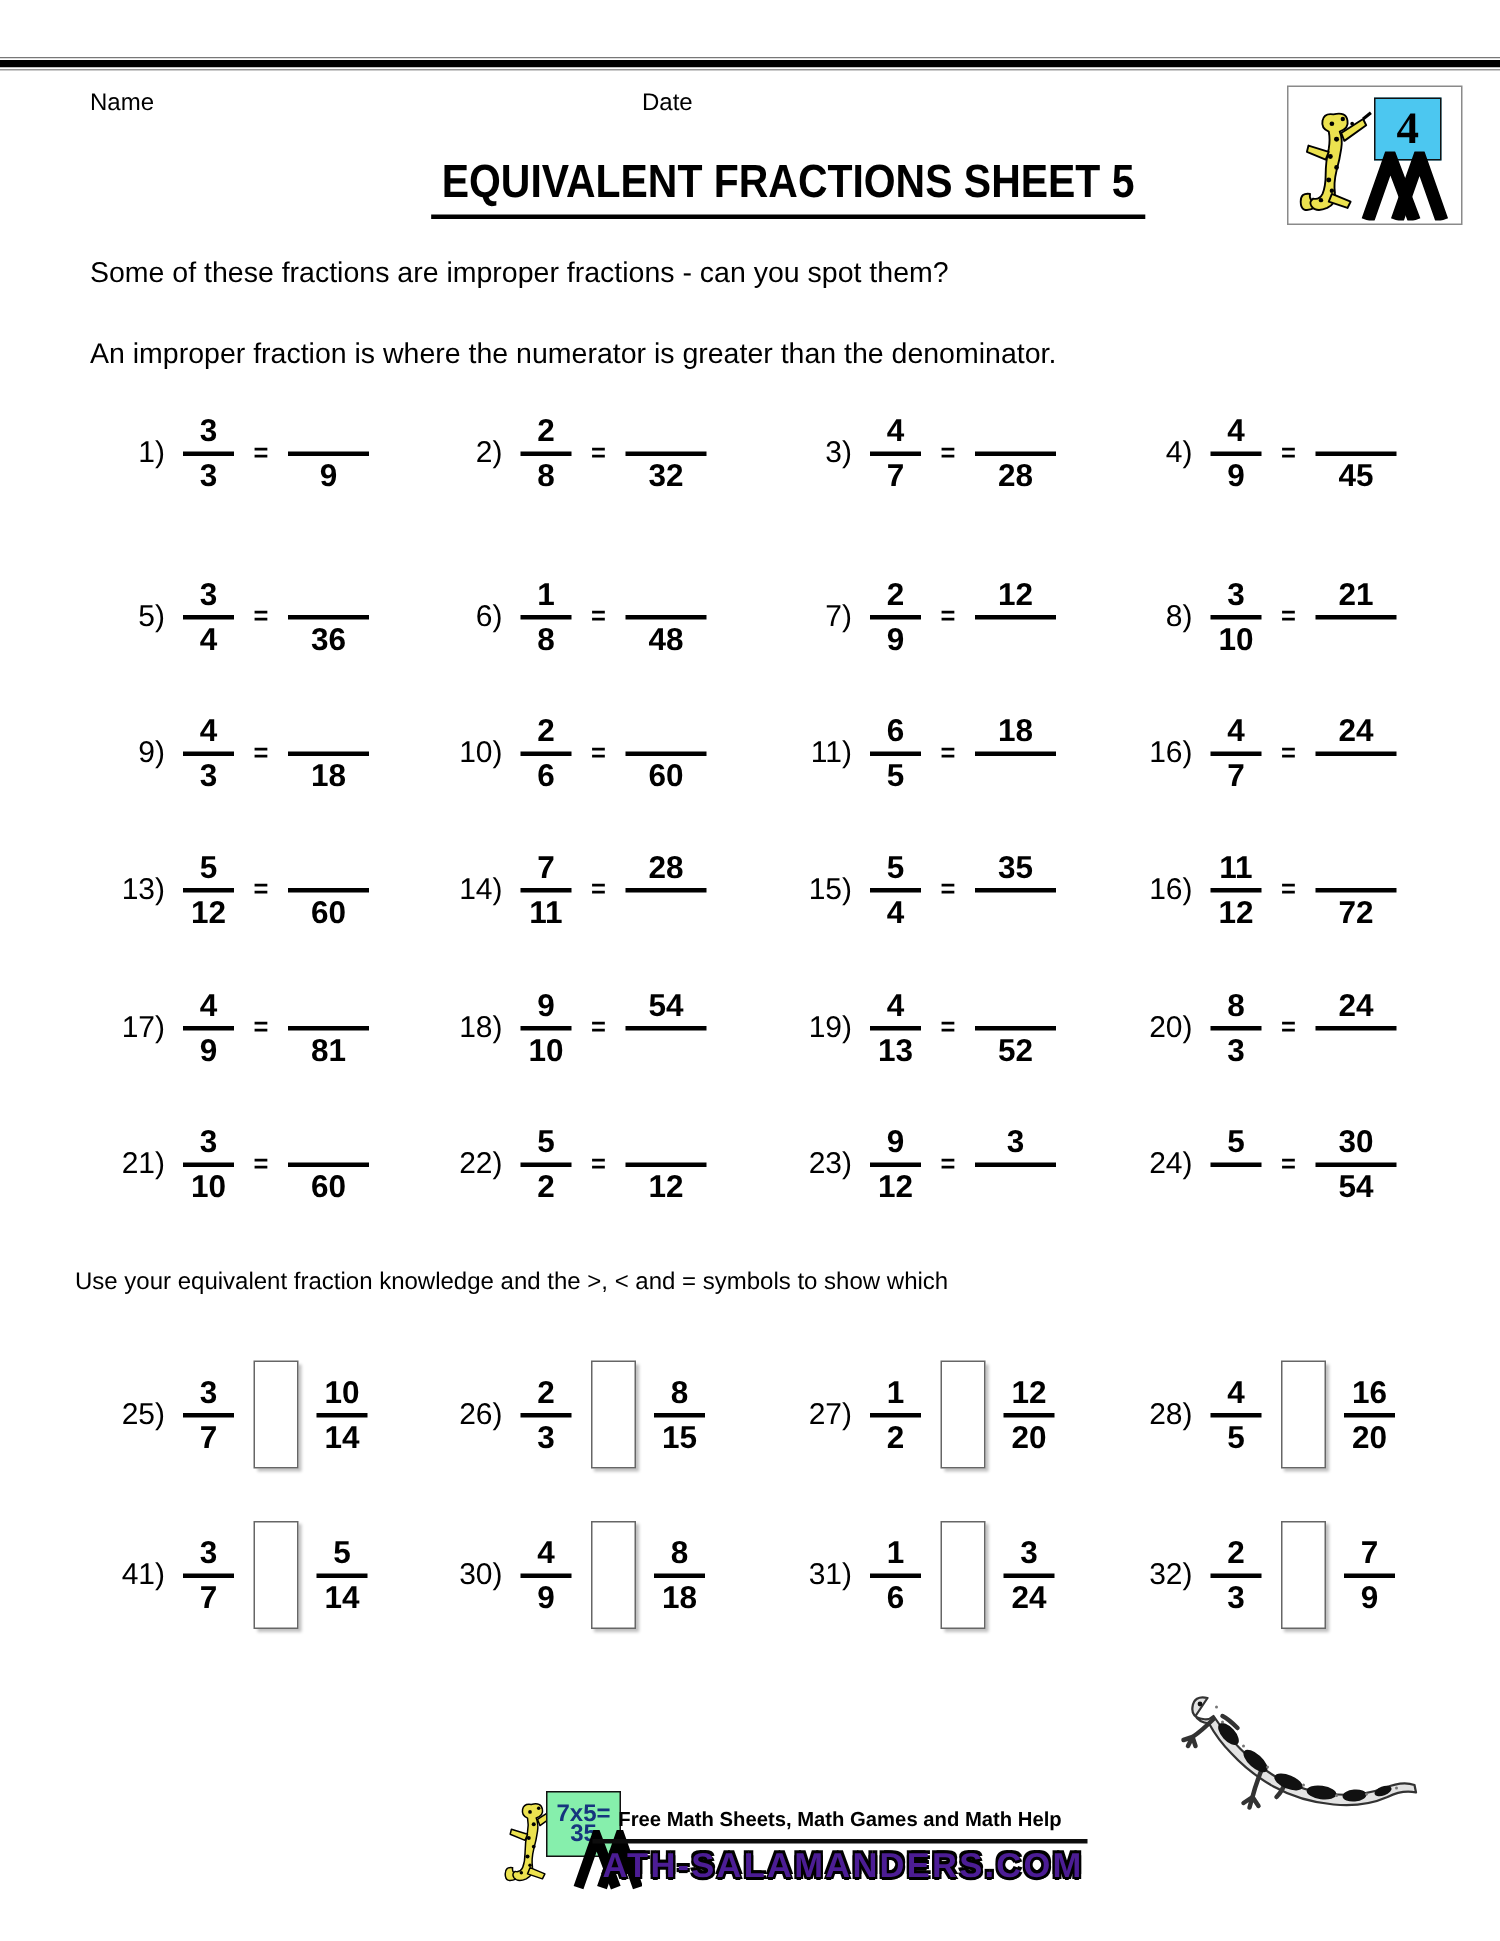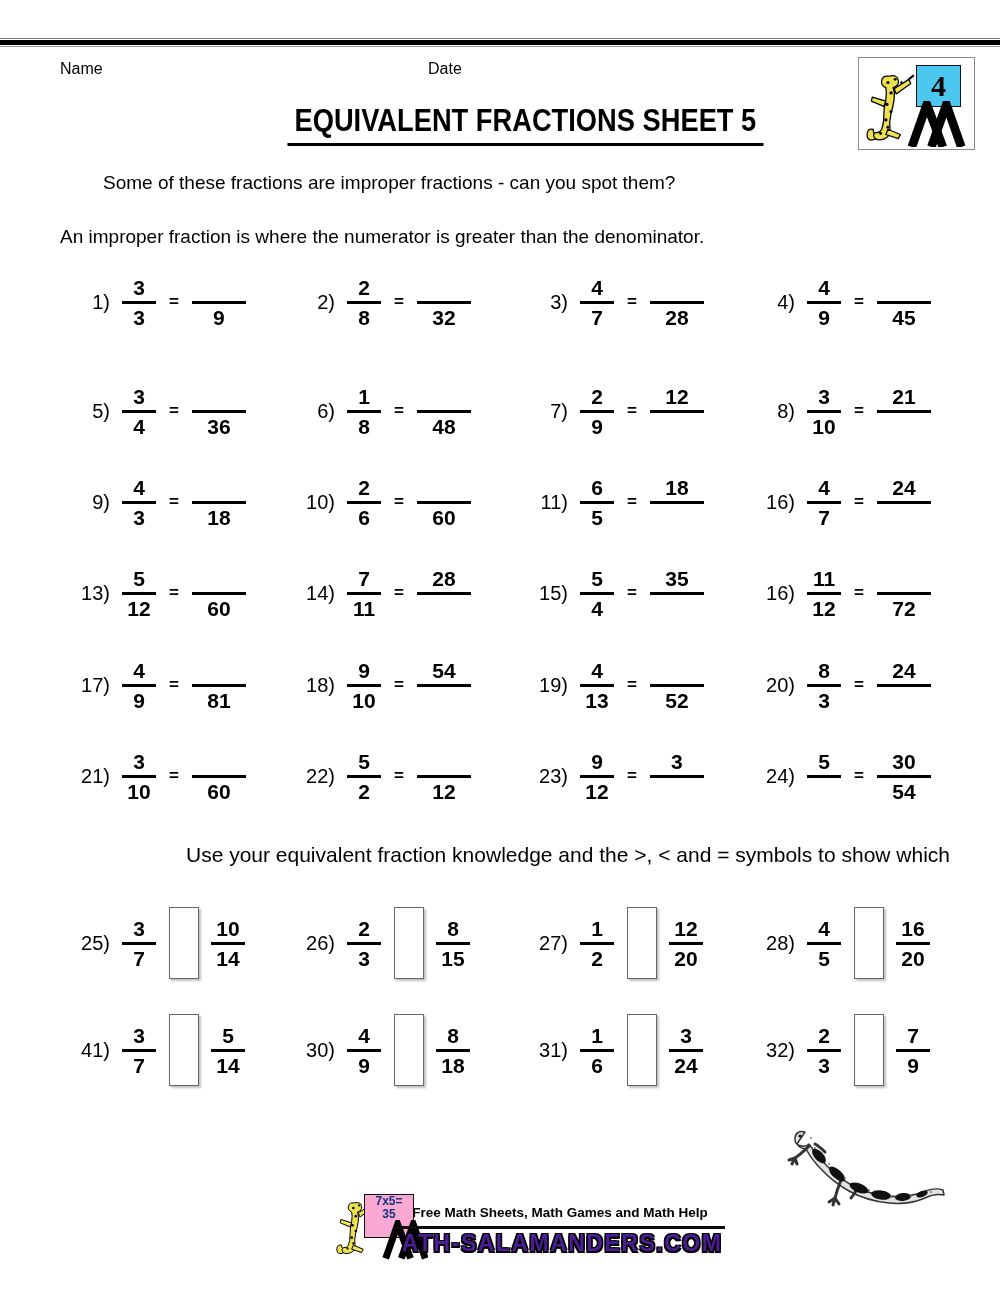--- a/index.html
+++ b/index.html
@@ -19,43 +19,43 @@
   .badge{position:absolute;left:858px;top:57px;width:117px;height:93px;border:1px solid #8a8a8a;background:#fff;box-sizing:border-box;}
   .badge .sal{position:absolute;left:5px;top:12px;}
   .badge .board4{position:absolute;left:57px;top:7px;width:45px;height:42px;background:#4cc7f0;border:1.5px solid #111;
         display:flex;align-items:center;justify-content:center;font-family:"Liberation Serif",serif;font-weight:bold;font-size:30px;box-sizing:border-box;}
   .badge .mglyph{position:absolute;left:47px;top:43px;}
   
   .title-wrap{position:absolute;left:0;top:103px;width:100%;text-align:center;padding-left:50px;box-sizing:border-box;}
   .title{display:inline-block;font-size:31px;font-weight:bold;letter-spacing:0;
          border-bottom:3px solid #000;padding:0 8px 4px;transform:scaleX(.88);}
   .intro{position:absolute;left:60px;font-size:19px;}
-  .i1{top:172px;margin-left:43px;}
+  .i1{top:172px;}
   .i2{top:226px;}
   
   .prow{position:absolute;left:60px;width:905px;height:76px;display:grid;grid-template-columns:225px 233px 227px 1fr;}
   .prob{display:flex;align-items:center;}
   .plabel{width:50px;text-align:right;font-size:20px;flex:0 0 auto;}
   .frac{display:inline-flex;flex-direction:column;align-items:stretch;text-align:center;margin-left:12px;min-width:34px;}
   .frac .num{font-weight:bold;font-size:21px;line-height:25px;min-height:25px;padding:0 5px 1px;}
   .frac .den{font-weight:bold;font-size:21px;line-height:25px;min-height:25px;border-top:3px solid #000;padding:1px 5px 0;}
   .eqs{font-size:17px;font-weight:bold;margin-left:13px;}
   .frac.ans{min-width:54px;margin-left:13px;}
   .cmpbox{width:30px;height:72px;background:#fff;border:1.5px solid #666;margin-left:13px;
           box-shadow:2px 2px 2px rgba(0,0,0,.25);box-sizing:border-box;flex:0 0 auto;}
   
-  .instr{position:absolute;left:50px;top:836px;width:900px;text-align:right;font-size:21px;line-height:37px;}
+  .instr{position:absolute;left:50px;top:836px;width:900px;text-align:left;font-size:16px;line-height:37px;}
   
   .lizard{position:absolute;left:785px;top:1122px;}
   
   .footer{position:absolute;left:333px;top:1194px;width:400px;height:72px;}
   .footer .fsal{position:absolute;left:0;top:4px;}
-  .footer .board{position:absolute;left:31px;top:0;width:50px;height:44px;background:#f9a8d4;border:1.5px solid #111;
-        box-sizing:border-box;display:flex;flex-direction:column;align-items:center;
-        font-weight:bold;font-size:12px;line-height:13px;color:#16357e;}
+  .footer .board{position:absolute;left:31px;top:0;width:50px;height:44px;background:#86efac;border:1.5px solid #111;
+        box-sizing:border-box;display:flex;flex-direction:column;align-items:center;justify-content:center;
+        font-weight:bold;font-size:16px;line-height:13px;color:#16357e;}
   .footer .fm{position:absolute;left:49px;top:26px;}
   .footer .tagline{position:absolute;left:62px;top:11px;width:330px;text-align:center;font-size:13.5px;font-weight:bold;}
   .footer .rule{position:absolute;left:62px;top:32px;width:330px;height:3px;background:#0c0c0c;}
   .footer .site{position:absolute;left:62px;top:36px;width:334px;text-align:center;font-size:23px;font-weight:800;
         letter-spacing:1.5px;color:#4c1d95;
         text-shadow:-1.5px -1.5px 0 #000,1.5px -1.5px 0 #000,-1.5px 1.5px 0 #000,1.5px 1.5px 0 #000,0 2px 0 #000;}
 </style>
 </head>
 <body>
 

